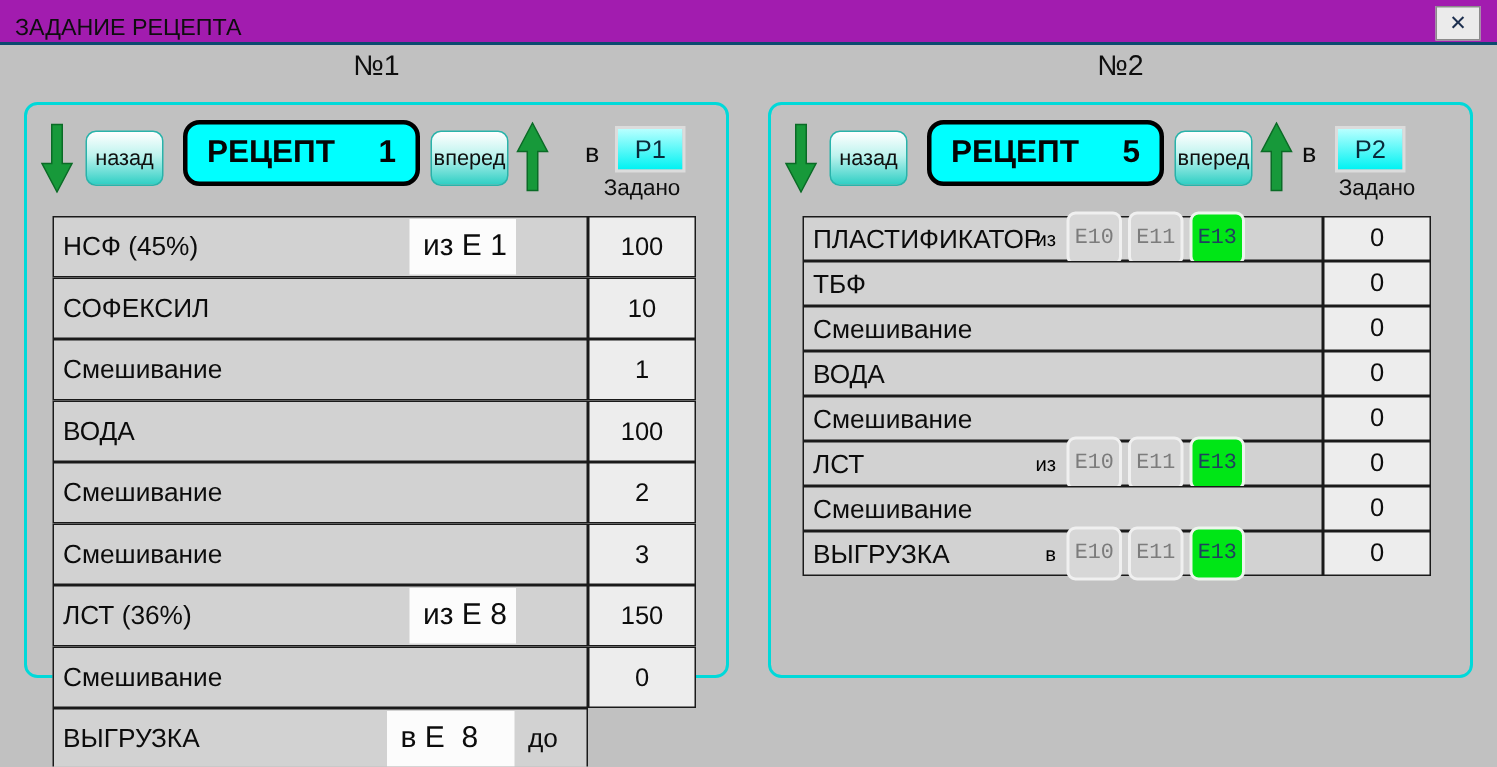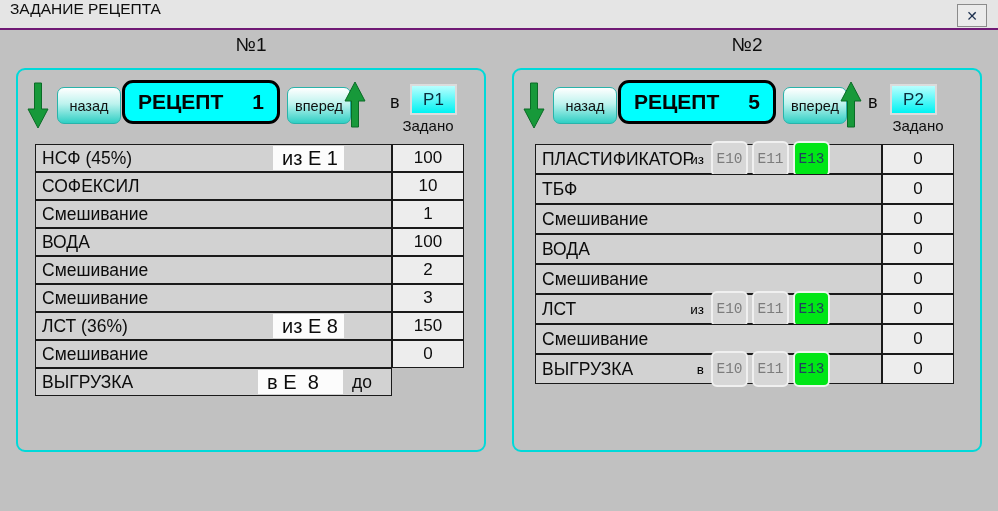--- a/index.html
+++ b/index.html
@@ -4,22 +4,22 @@
 <style>
   * { box-sizing: border-box; }
   html,body { margin:0; padding:0; }
   body {
     width:998px; height:511px; position:relative; overflow:hidden;
     background:#c1c1c1; font-family:"Liberation Sans", sans-serif; color:#111;
   }
   
   .titlebar {
     position:absolute; left:0; top:0; width:998px; height:30px;
-    background:#e5e5e5; border-bottom:2px solid #701a75;
-    display:flex; align-items:flex-start; padding-left:10px;
+    background:#a21caf; border-bottom:2px solid #0c4a6e;
+    display:flex; align-items:flex-end; padding-left:10px;
     font-size:15.5px; color:#0e0e0e;
   }
   .close-btn {
     position:absolute; right:11px; top:4px; width:30px; height:23px;
     background:#ebebeb; border:1px solid #8b8b8b;
     display:flex; align-items:center; justify-content:center;
     font-family:"DejaVu Sans", sans-serif;
     font-size:14px; font-weight:bold; color:#1c2f4e; cursor:default; padding:0;
   }
   
@@ -34,21 +34,21 @@
     position:absolute; top:68px; width:470px; height:384px;
     border:2px solid #00d9d9; border-radius:9px; background:transparent;
   }
   .panel.p1 { left:16px; }
   .panel.p2 { left:512px; }
   
   .arrow { position:absolute; width:22px; height:47px; }
   .arrow.down { left:9px;  top:12px; }
   .arrow.up   { left:326px; top:11px; }
   .nav-btn {
-    position:absolute; top:17px; width:64px; height:37px;
+    position:absolute; top:17px; width:52px; height:37px;
     border:1px solid #29b3aa; border-radius:7px;
     background:linear-gradient(180deg, #ffffff 0%, #bdf3ee 45%, #2fcfc4 100%);
     font-family:inherit; font-size:14.5px; color:#101010; padding:0;
   }
   .nav-btn.back { left:39px; }
   .nav-btn.fwd  { left:269px; }
   .recipe-display {
     position:absolute; left:104px; top:10px; width:158px; height:44px;
     background:#00ffff; border:3px solid #000; border-radius:11px;
     display:flex; align-items:center; justify-content:space-between;
@@ -66,21 +66,21 @@
   .p1 .target-btn { left:392px; } .p2 .target-btn { left:376px; }
   .setpoint-header {
     position:absolute; top:47px; width:72px; text-align:center;
     font-size:15px; color:#0e0e0e;
   }
   .p1 .setpoint-header { left:374px; } .p2 .setpoint-header { left:368px; }
   
   .table { position:absolute; top:74px; }
   .p1 .table { left:17px; } .p2 .table { left:21px; }
   .row { display:flex; align-items:stretch; }
-  .p1 .row { height:28px; } .p2 .row { height:30px; }
+  .p1 .row { height:41px; } .p2 .row { height:30px; }
   .lbl {
     position:relative; border:1px solid #1a1a1a; background:#d2d2d2;
     display:flex; align-items:center; padding-left:6px;
     font-size:17.5px; color:#0c0c0c; overflow:visible;
   }
   .p1 .lbl { width:357px; } .p2 .lbl { width:347px; }
   .vbox { width:72px; }
   .vcell {
     width:100%; height:100%; border:1px solid #1a1a1a; background:#ededed;
     display:flex; align-items:center; justify-content:center;

